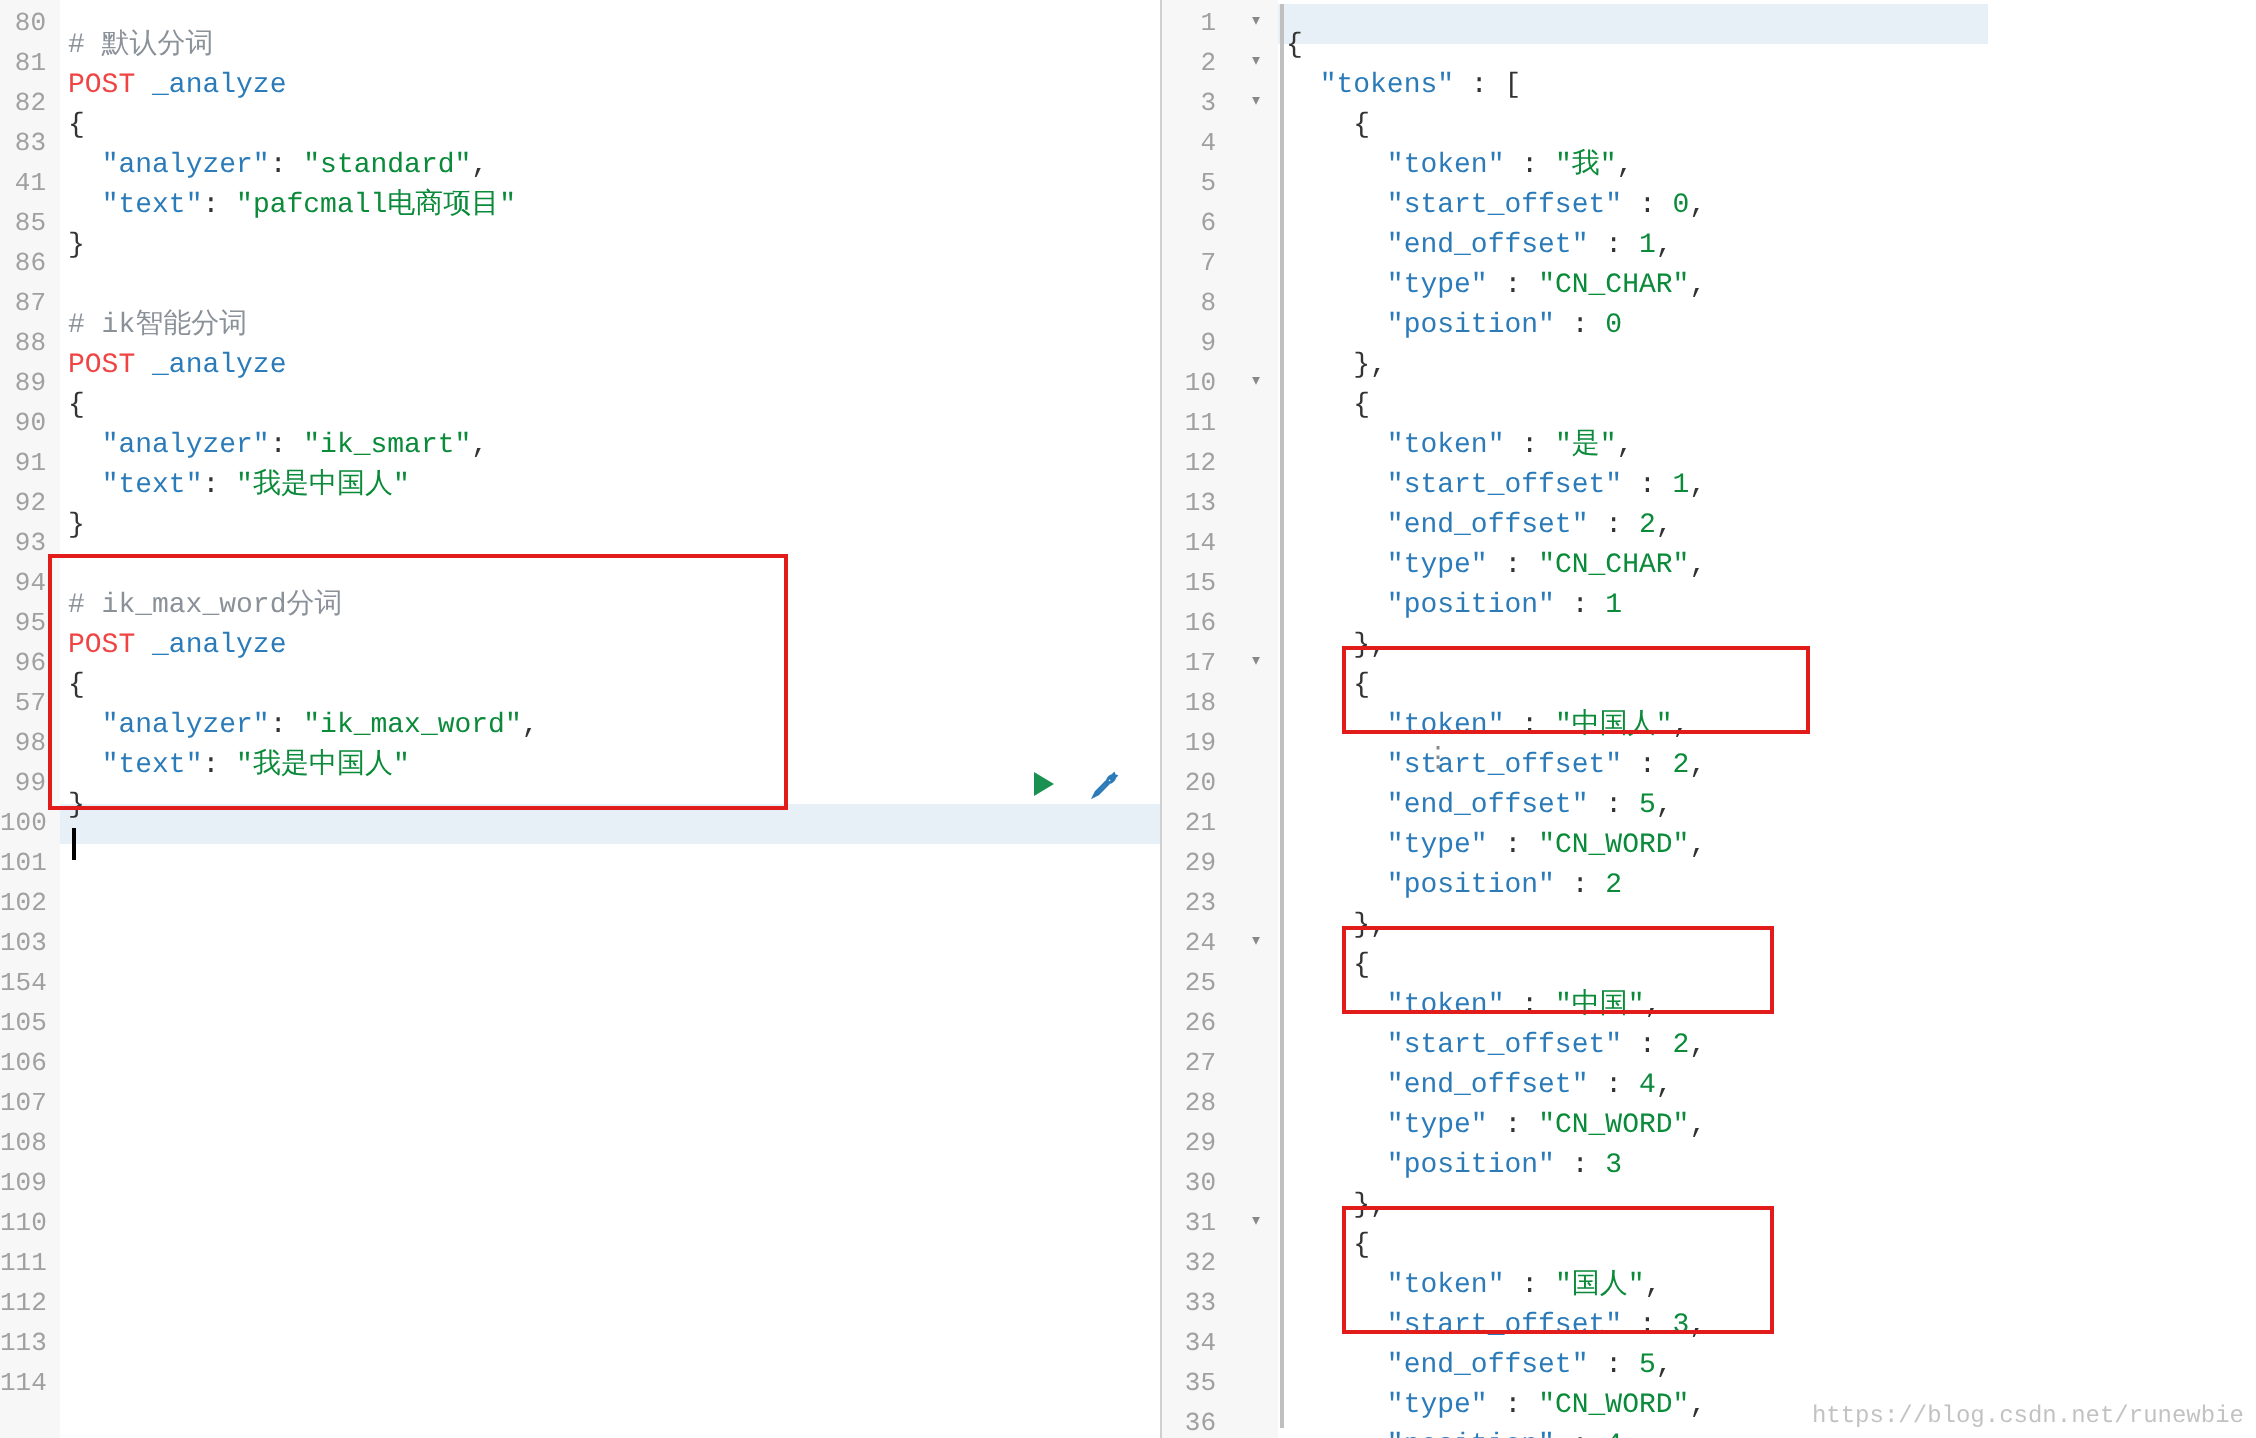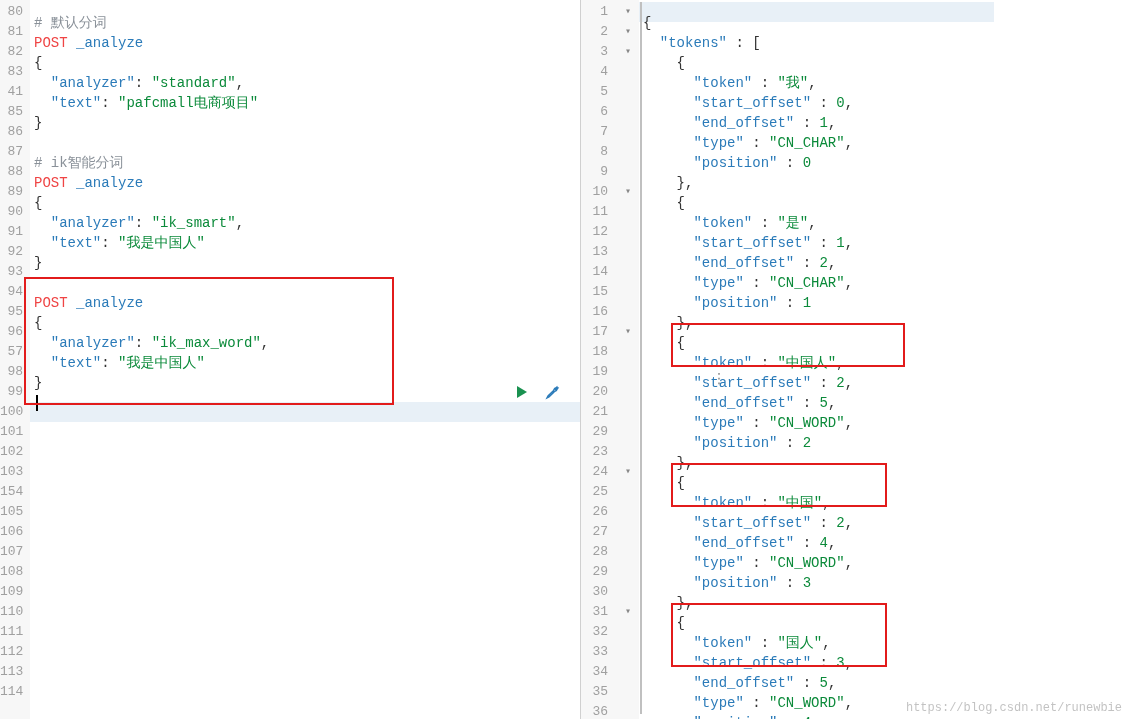--- a/index.html
+++ b/index.html
@@ -208,20 +208,21 @@
       <div class="line"><span>  </span><span class="c-prop">"text"</span><span class="c-punct">: </span><span class="c-string">"pafcmall电商项目"</span></div>
       <div class="line"><span class="c-brace">}</span></div>
       <div class="line"></div>
       <div class="line"><span class="c-comment"># ik智能分词</span></div>
       <div class="line"><span class="c-method">POST</span><span class="c-key"> _analyze</span></div>
       <div class="line"><span class="c-brace">{</span></div>
       <div class="line"><span>  </span><span class="c-prop">"analyzer"</span><span class="c-punct">: </span><span class="c-string">"ik_smart"</span><span class="c-punct">,</span></div>
       <div class="line"><span>  </span><span class="c-prop">"text"</span><span class="c-punct">: </span><span class="c-string">"我是中国人"</span></div>
       <div class="line"><span class="c-brace">}</span></div>
       <div class="line"></div>
+      <div class="line"><span class="c-comment"># ik_max_word分词</span></div>
       <div class="line"><span class="c-method">POST</span><span class="c-key"> _analyze</span></div>
       <div class="line"><span class="c-brace">{</span></div>
       <div class="line"><span>  </span><span class="c-prop">"analyzer"</span><span class="c-punct">: </span><span class="c-string">"ik_max_word"</span><span class="c-punct">,</span></div>
       <div class="line"><span>  </span><span class="c-prop">"text"</span><span class="c-punct">: </span><span class="c-string">"我是中国人"</span></div>
       <div class="line"><span class="c-brace">}</span></div>
       <div class="line"><span class="cursor"></span></div>
       <div class="line"></div>
       <div class="line"></div>
       <div class="line"></div>
       <div class="line"></div>

